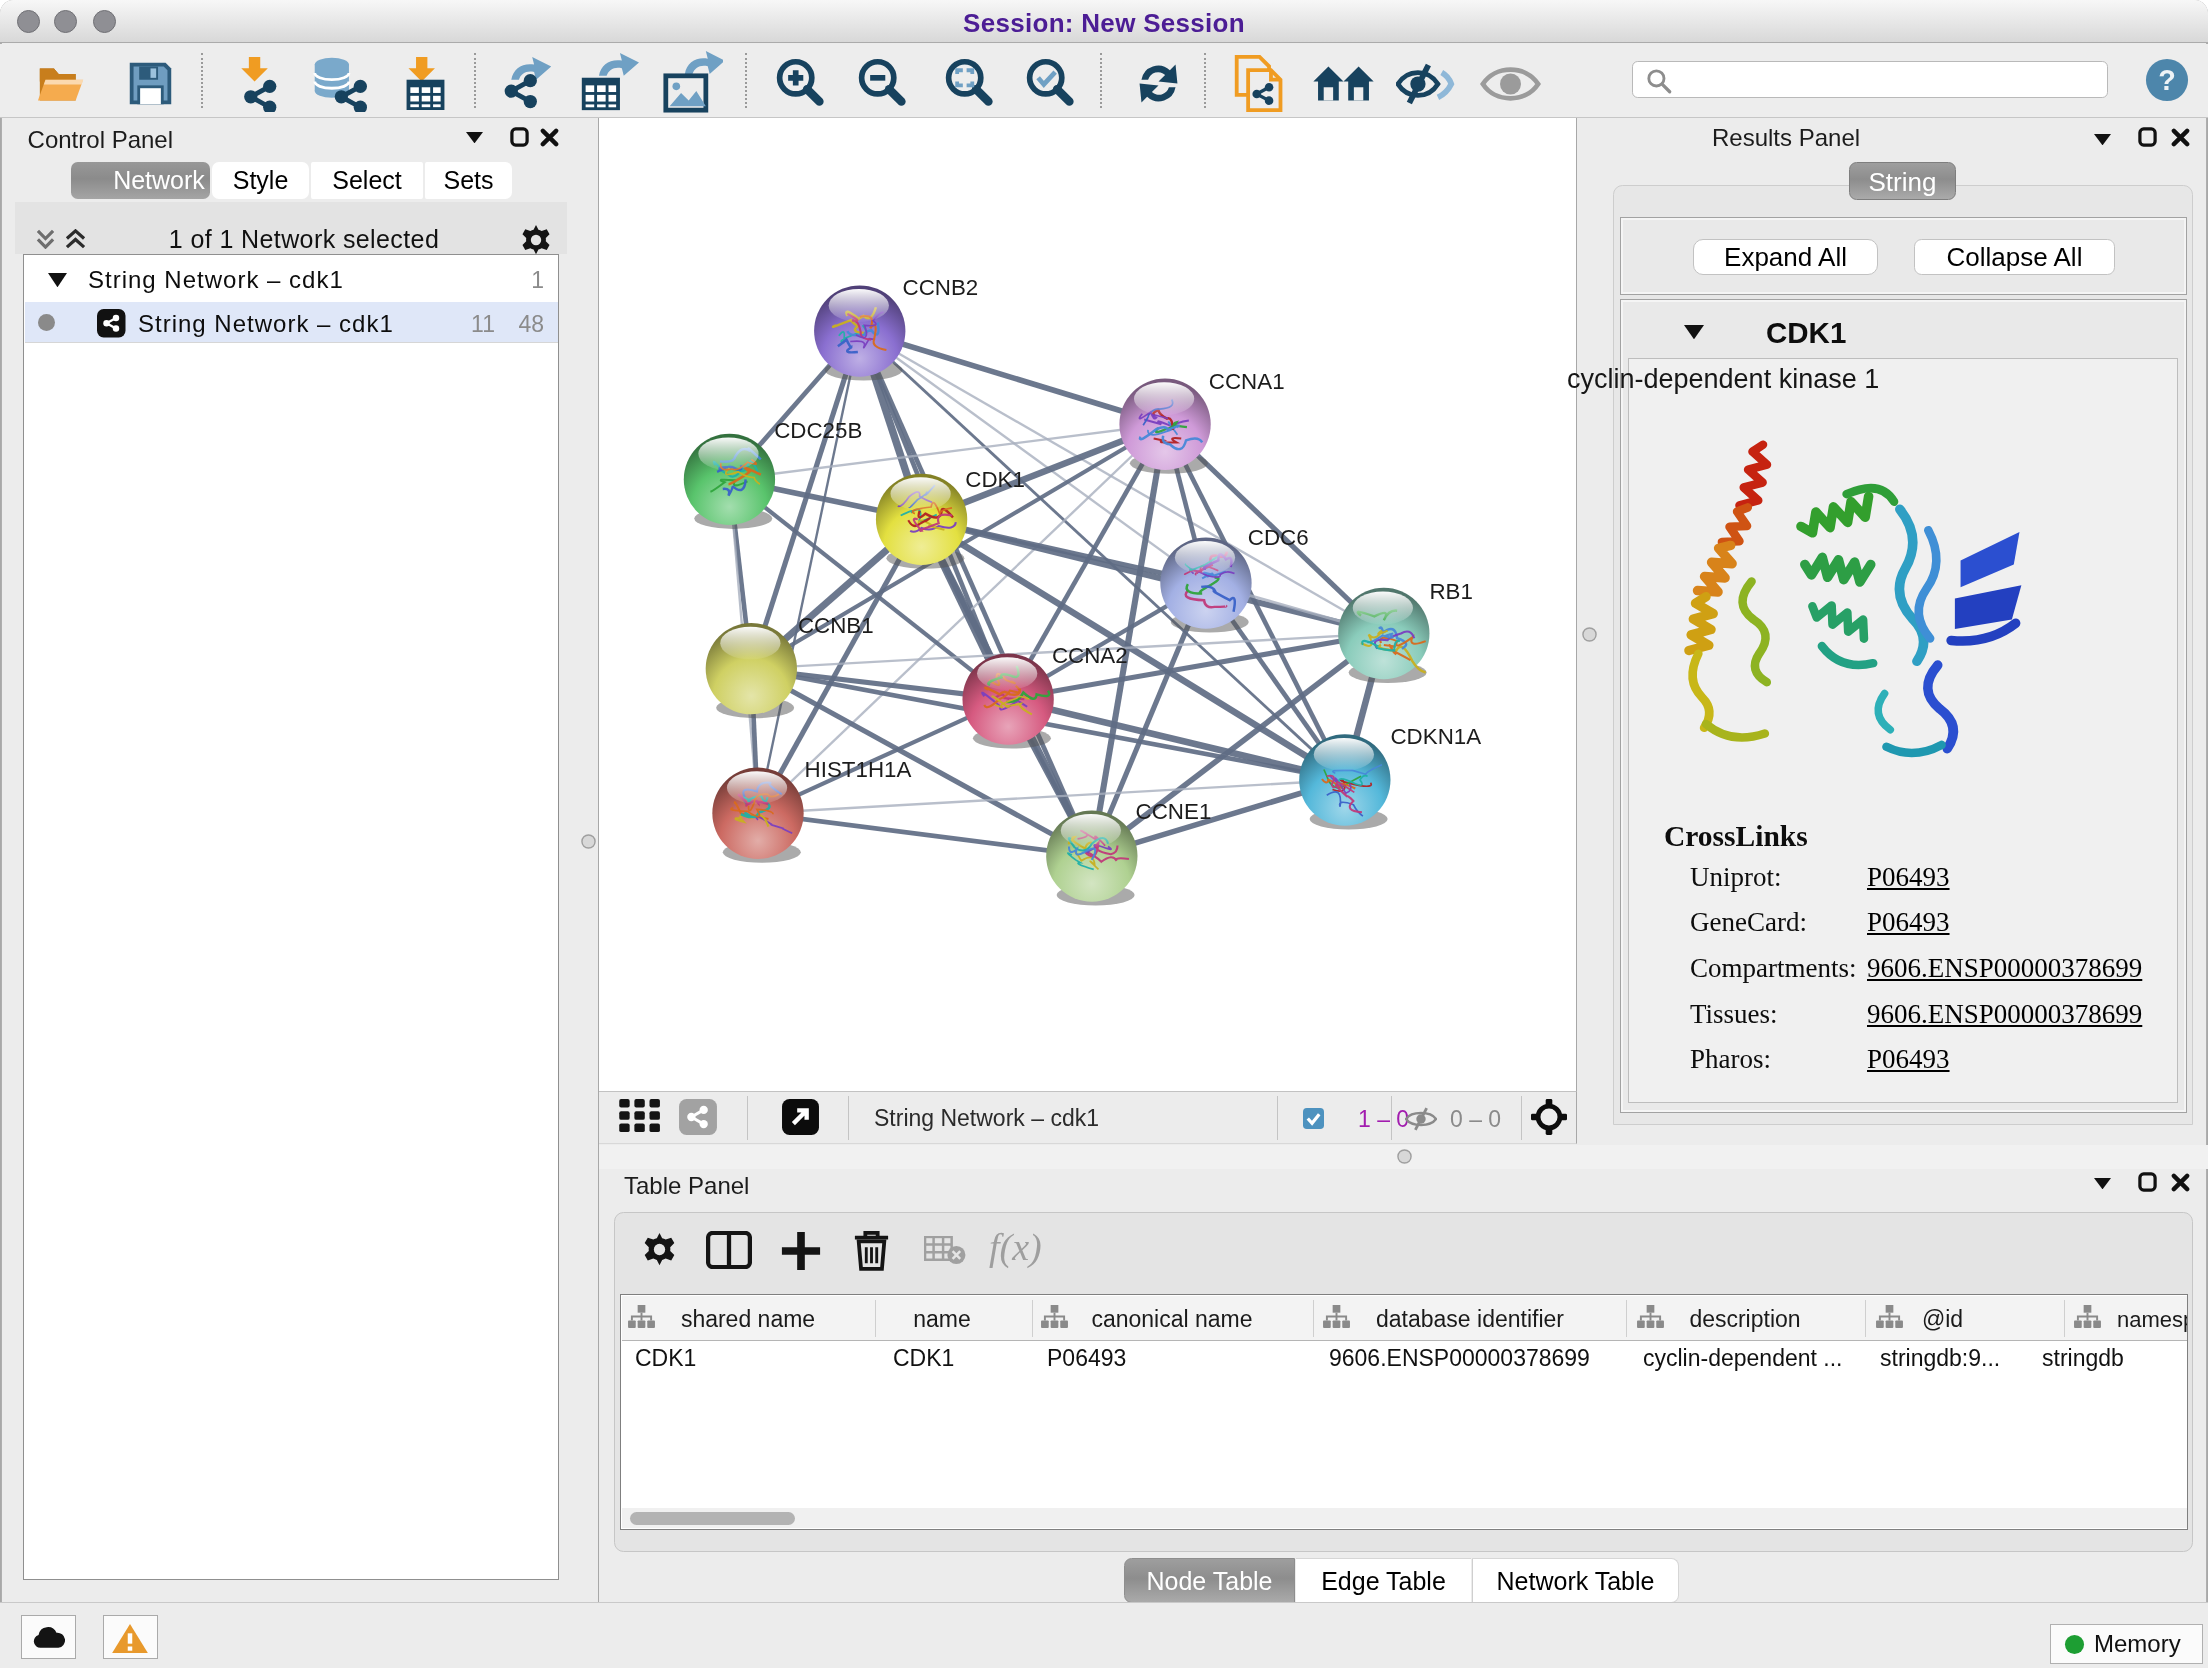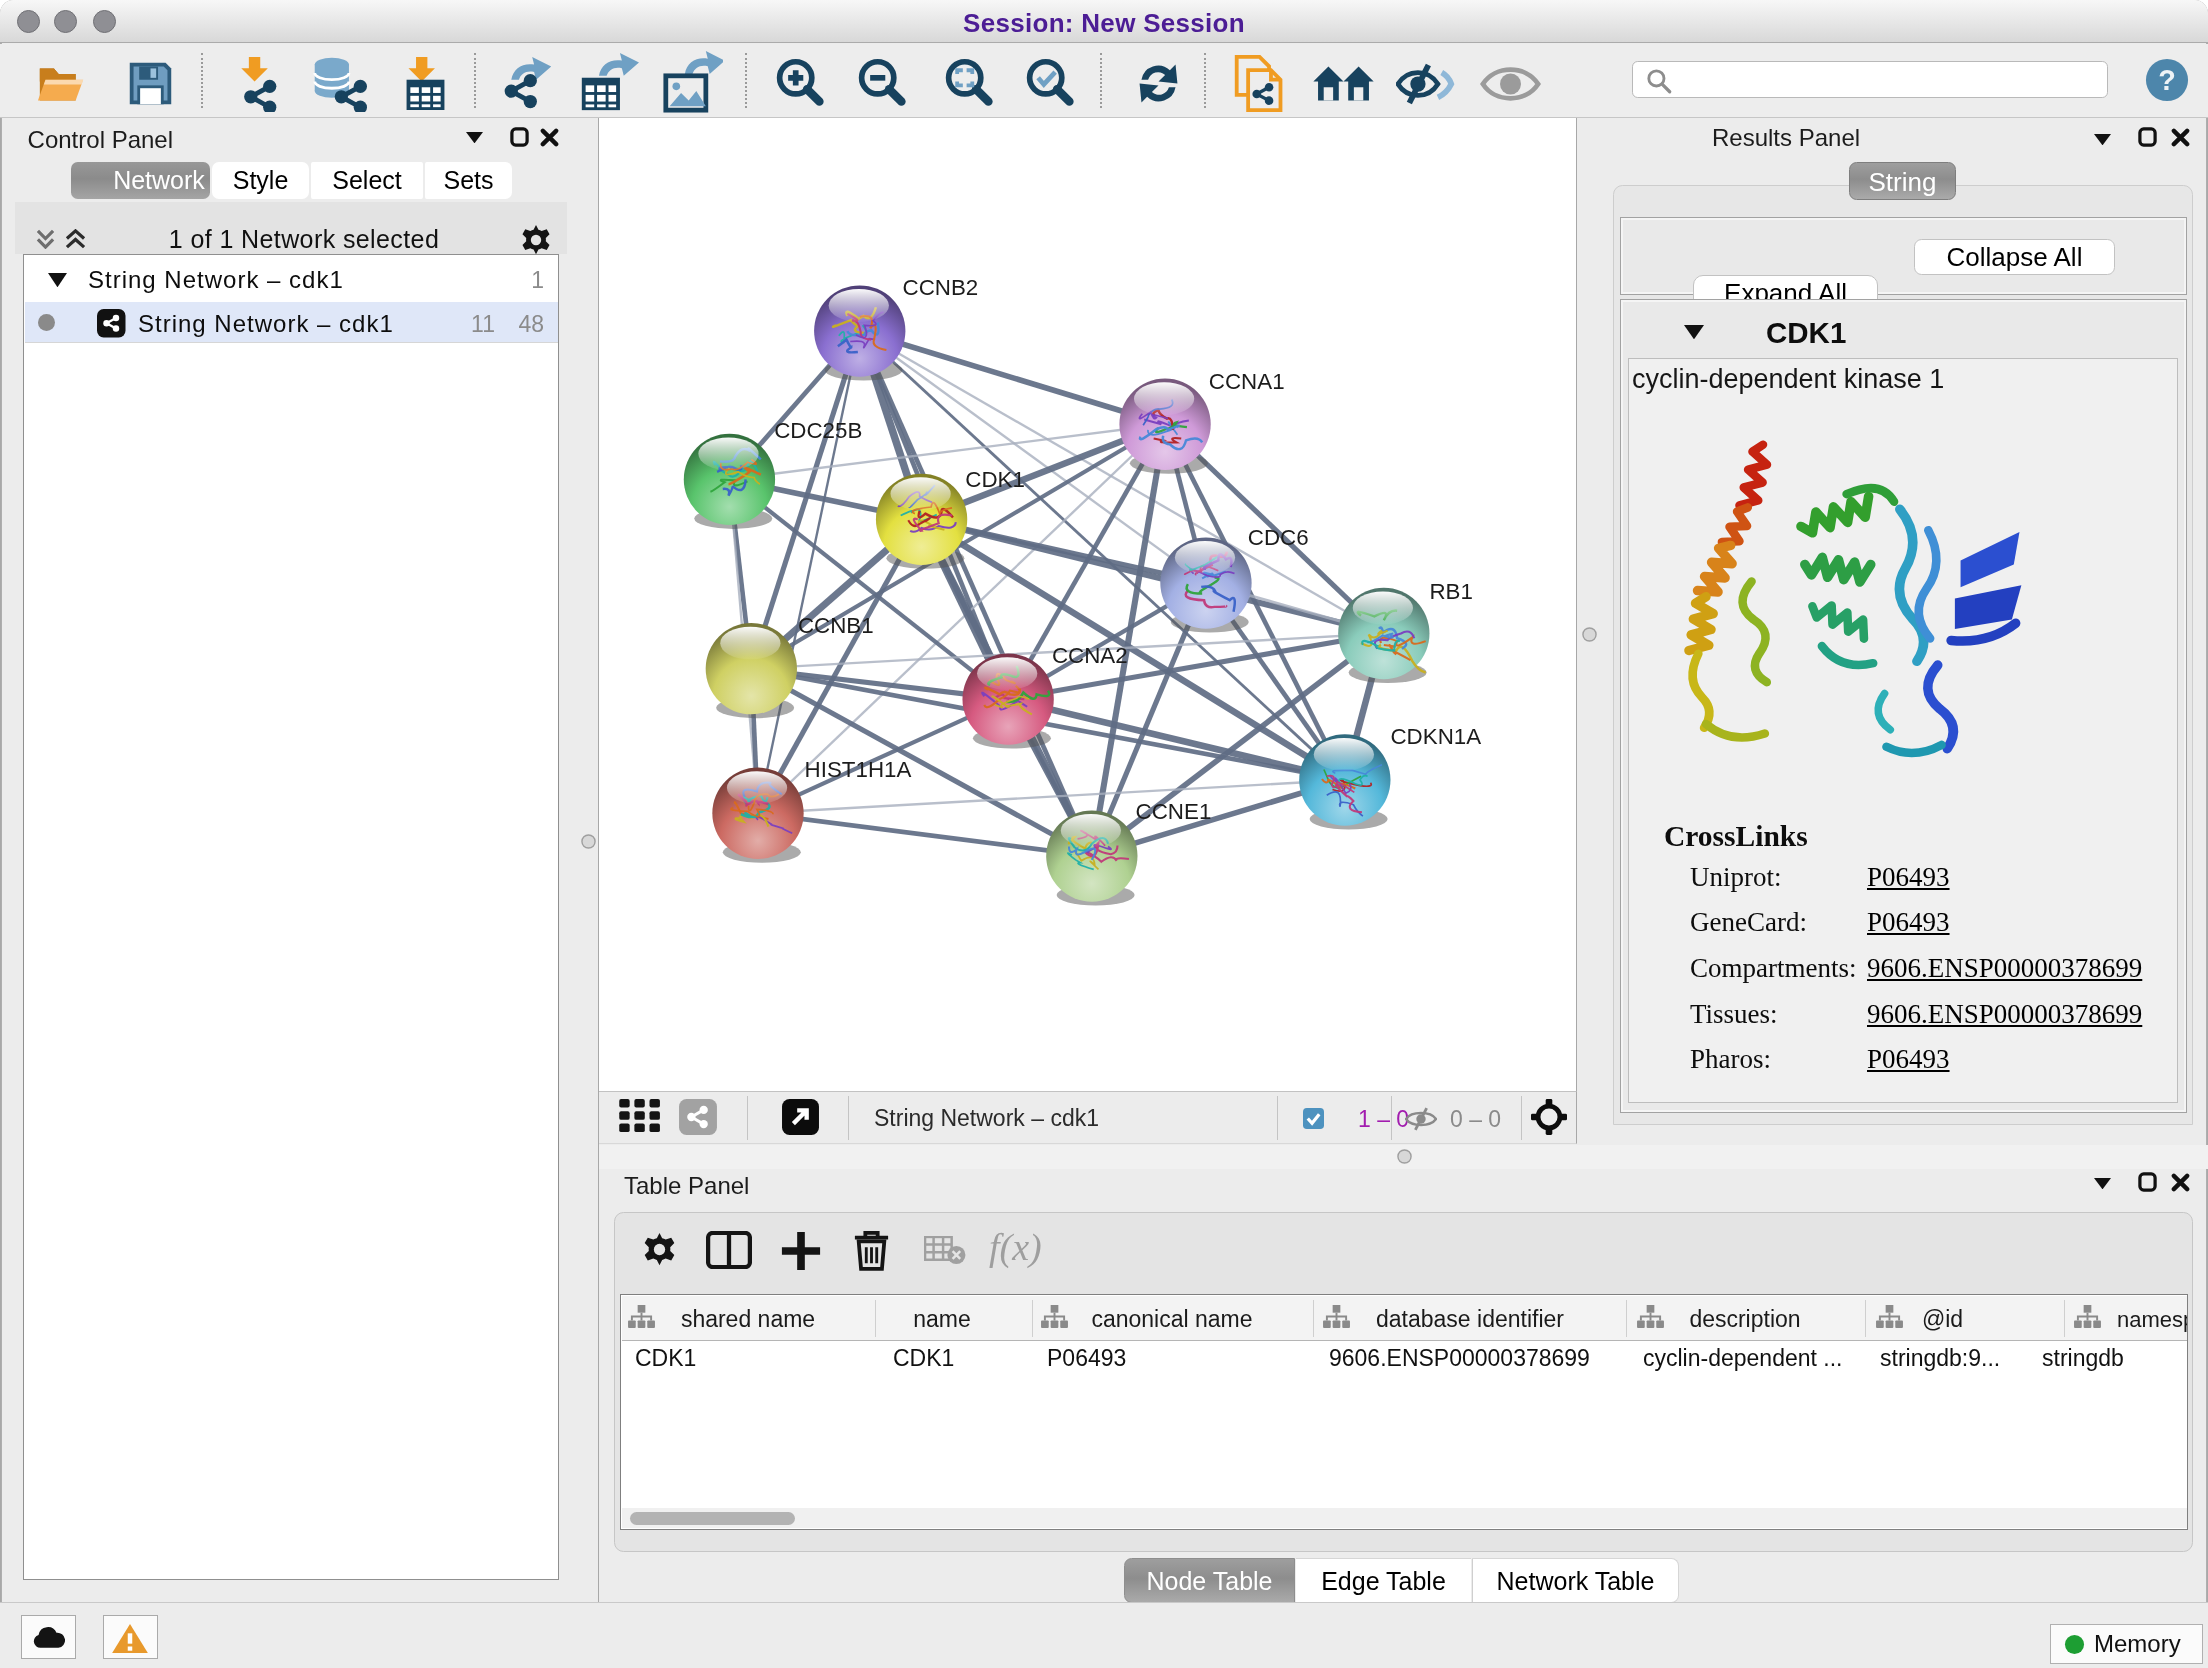--- a/index.html
+++ b/index.html
@@ -581,30 +581,30 @@
       <rect x="2" y="2" width="16" height="17" rx="4" fill="none" stroke="#111" stroke-width="3.4"></rect>
     </svg>
 <svg class="abs" style="left:2171px;top:128px" width="19" height="19" viewBox="0 0 20 20">
       <path d="M3 3 L17 17 M17 3 L3 17" stroke="#111" stroke-width="4.6" stroke-linecap="round"></path>
     </svg>
 
 <div class="abs" style="left:1613px;top:185px;width:580px;height:940px;background:#e7e7e7;border:1px solid #cdcdcd;border-radius:9.5px 9.5px 0 0;"></div>
 <div class="abs graybtn" style="left:1849px;top:162px;width:107px;height:38px;border-radius:7.6px;text-align:center;line-height:38px;font-size:26px;border:1px solid #7e7e7e;">String</div>
 
 <div class="abs" style="left:1620px;top:217px;width:567px;height:78px;background:#e9e9e9;border:1.9px solid #a2a2a2;box-shadow:inset 0 0 0 1.9px #f5f5f5;"></div>
-<div class="abs whitebtn" style="left:1693px;top:239px;width:185px;height:36px;border:1.4px solid #c2c2c2;border-radius:10px;text-align:center;line-height:34px;font-size:26px;margin-top:36px;">Expand All</div>
+<div class="abs whitebtn" style="left:1693px;top:239px;width:185px;height:36px;border:1.4px solid #c2c2c2;border-radius:10px;text-align:center;line-height:34px;font-size:26px;">Expand All</div>
 <div class="abs whitebtn" style="left:1914px;top:239px;width:201px;height:36px;border:1.4px solid #c2c2c2;border-radius:7.6px;text-align:center;line-height:34px;font-size:26px;">Collapse All</div>
 
 <div class="abs" style="left:1620px;top:299px;width:567px;height:814px;background:#e9e9e9;border:1.9px solid #a2a2a2;box-shadow:inset 0 0 0 1.9px #f5f5f5;"></div>
 <svg class="abs" style="left:1684px;top:325px" width="20" height="14.3" viewBox="0 0 21 15">
       <path d="M0 0 h21 l-10.5 15z" fill="#111"></path>
     </svg>
 <div class="abs" style="left:1766px;top:316px;font-size:29.5px;font-weight:bold;color:#0d0d0d;">CDK1</div>
 <div class="abs" style="left:1628px;top:358px;width:550px;height:745px;background:#f0f0f0;border:1px solid #bdbdbd;"></div>
-<div class="abs" style="left:1632px;top:364px;font-size:27px;color:#161616;">cyclin-dependent kinase 1</div>
+<div class="abs" style="left:1567px;top:364px;font-size:27px;color:#161616;">cyclin-dependent kinase 1</div>
 
 <svg class="abs" style="left:1660px;top:439px" width="376" height="323" viewBox="0 0 395 340">
 <g fill="none" stroke-linecap="round">
 <path d="M108.0 6.0 L97.0 13.3 L112.2 27.0 L92.4 32.2 L107.6 45.8 L87.8 51.0 L103.0 64.7 L83.3 69.9" stroke="#c62310" stroke-width="9" fill="none" stroke-linejoin="round"></path>
 <path d="M92.0 72.0 L80.8 76.4 L91.2 91.6 L72.8 92.4 L83.2 107.6 L64.8 108.4" stroke="#cf5313" stroke-width="9" fill="none" stroke-linejoin="round"></path>
 <path d="M74.0 112.0 L61.3 115.0 L75.5 131.3 L53.9 129.8 L68.1 146.2 L46.5 144.7 L60.7 161.0 L39.1 159.5" stroke="#d8831a" stroke-width="10" fill="none" stroke-linejoin="round"></path>
 <path d="M48.0 166.0 L37.0 172.9 L55.6 183.9 L34.7 189.5 L53.3 200.5 L32.4 206.1 L51.0 217.1 L30.1 222.6" stroke="#cfa013" stroke-width="10" fill="none" stroke-linejoin="round"></path>
 <path d="M40 226 q-14 28 4 46 q14 14 2 32" stroke="#c8b718" stroke-width="9"></path>
 <path d="M48 300 q26 22 62 10" stroke="#a8b41c" stroke-width="9"></path>
 <path d="M96 150 q-20 24 2 40 q22 14 6 36 q-12 18 8 30" stroke="#8db322" stroke-width="9"></path>

